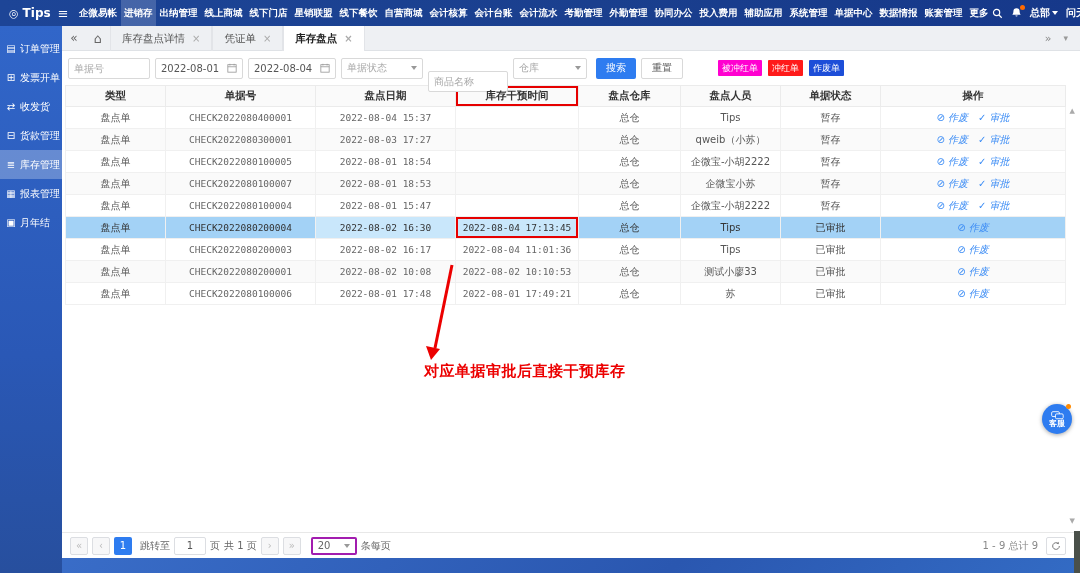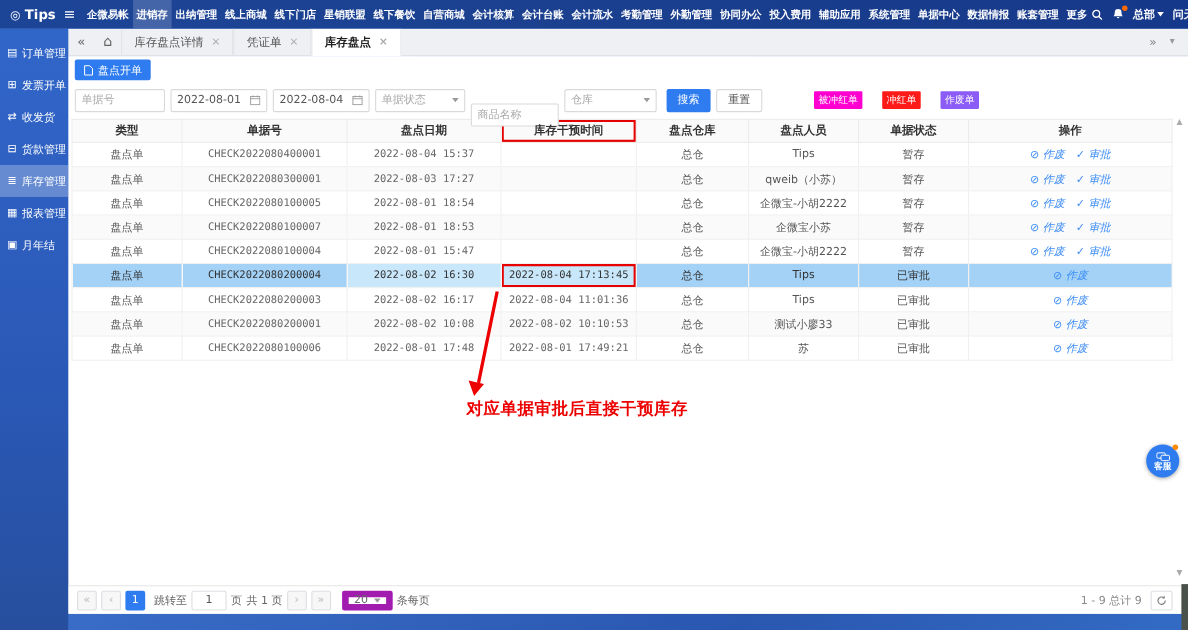--- a/index.html
+++ b/index.html
@@ -46,26 +46,26 @@
     padding:0 8px;display:flex;align-items:center;gap:4px;cursor:pointer;font-family:inherit;}
   .filters{height:24px;margin:5px 6px;display:flex;align-items:center;gap:5px;font-size:10px;color:#555;}
   .f-input{height:21px;border:1px solid #d9d9d9;border-radius:2px;font-size:10px;padding:0 5px;color:#555;font-family:inherit;}
   .f-input::placeholder{color:#a8a8a8;}
   .order-no{width:82px;}
   .product{width:80px;margin-top:27px;}
   .date-box{width:88px;height:21px;border:1px solid #d9d9d9;border-radius:2px;display:flex;align-items:center;
     justify-content:space-between;padding:0 5px;color:#555;cursor:pointer;}
   .select-box{height:21px;border:1px solid #d9d9d9;border-radius:2px;display:flex;align-items:center;
     justify-content:space-between;padding:0 5px;color:#a8a8a8;cursor:pointer;}
-  .sel-status{width:82px;}.sel-wh{width:84px;gap:23px;}
+  .sel-status{width:82px;}.sel-wh{width:74px;gap:23px;}
   .sel-caret{display:inline-block;width:0;height:0;border-left:3px solid transparent;border-right:3px solid transparent;border-top:4px solid #999;}
   .btn-search{background:#2e7cf0;color:#fff;border:none;border-radius:2px;height:21px;font-size:10px;padding:0 10px;cursor:pointer;font-family:inherit;margin-left:4px;}
   .btn-reset{background:#fff;color:#555;border:1px solid #d9d9d9;border-radius:2px;height:21px;font-size:10px;padding:0 10px;cursor:pointer;font-family:inherit;}
   .legend{display:flex;gap:6px;margin-left:30px;}
-  .badge{color:#fff;font-size:9px;padding:1.5px 4px;border-radius:1px;margin-left:12px;}
+  .badge{color:#fff;font-size:9px;padding:1.5px 4px;border-radius:1px;}
 
   table{border-collapse:collapse;table-layout:fixed;width:1000px;margin:2px 0 0 3px;}
   th{height:21px;background:#fafafa;font-size:10.5px;color:#333;font-weight:bold;border:1px solid #ebebeb;overflow:hidden;white-space:nowrap;}
   td{height:22px;font-size:10px;color:#555;text-align:center;border:1px solid #f0f0f0;overflow:hidden;white-space:nowrap;}
   tbody tr{cursor:pointer;}
   tbody tr:nth-child(even) td{background:#fafafa;}
   tbody tr.selected td{background:#a3d2f6;color:#333;}
   tbody tr.selected td.lightcell{background:#c9e7fb;}
   td.mono{font-family:"DejaVu Sans Mono","Liberation Mono",monospace;font-size:9.5px;color:#666;}
   tbody tr.selected td.mono{color:#333;}
@@ -74,21 +74,21 @@
 
   .scroll-up{position:absolute;right:5px;top:56px;color:#aaa;font-size:7px;cursor:pointer;}
   .scroll-down{position:absolute;right:5px;bottom:33px;color:#aaa;font-size:7px;cursor:pointer;}
 
   .pagination{position:absolute;left:0;right:0;bottom:0;height:26px;border-top:1px solid #e8e8e8;background:#fff;
     display:flex;align-items:center;gap:4px;padding-left:8px;font-size:10px;color:#666;}
   .pg-btn{width:18px;height:18px;border:1px solid #dcdee2;background:#f7f7f8;color:#bbb;display:flex;align-items:center;
     justify-content:center;border-radius:2px;font-size:10px;cursor:pointer;}
   .pg-current{width:18px;height:18px;background:#2e7cf0;color:#fff;display:flex;align-items:center;justify-content:center;border-radius:2px;cursor:pointer;}
   .pg-input{width:32px;height:18px;border:1px solid #dcdee2;border-radius:2px;text-align:center;font-size:10px;color:#555;font-family:inherit;}
-  .pg-select{width:46px;height:18px;border:6px solid #a21caf;border-radius:2px;display:flex;align-items:center;
+  .pg-select{width:46px;height:18px;border:2px solid #a21caf;border-radius:2px;display:flex;align-items:center;
     justify-content:space-between;padding:0 5px;margin-left:6px;cursor:pointer;}
   .pg-right{margin-left:auto;display:flex;align-items:center;gap:8px;padding-right:14px;color:#888;}
   .refresh-box{width:20px;height:18px;border:1px solid #dcdee2;border-radius:2px;display:flex;align-items:center;justify-content:center;cursor:pointer;}
 
   
   .arrow-svg{position:absolute;left:0;top:0;width:1080px;height:573px;pointer-events:none;z-index:8;}
   .annotation-text{position:absolute;left:424px;top:362px;color:#ec0000;font-size:15px;font-weight:bold;z-index:8;letter-spacing:.5px;}
   .float-btn{position:absolute;right:8px;top:404px;width:30px;height:30px;border-radius:50%;background:#2e7cf0;color:#fff;
     display:flex;flex-direction:column;align-items:center;justify-content:center;z-index:9;cursor:pointer;
     box-shadow:0 1px 4px rgba(0,0,0,.35);font-size:8px;line-height:1;font-weight:bold;}
@@ -201,28 +201,20 @@
           <span class="close">×</span>
         </div>
       </div>
     <div class="tabbar-right">
       <span>»</span>
       <span style="font-size:9px;color:#999;">▾</span>
     </div>
   </div>
 
   <div class="content">
-    <div class="toolbar">
-      <button class="btn-create">
-        <svg width="9" height="10" viewBox="0 0 10 11">
-            <path d="M1 .8h5.2L9 3.6v6.6H1z" fill="none" stroke="#fff" stroke-width="1"></path>
-          </svg>
-        <span>盘点开单</span>
-      </button>
-    </div>
 
     <div class="filters">
       <input class="f-input order-no" placeholder="单据号" style="">
       <div class="date-box">
         <span>2022-08-01</span>
         <svg width="10" height="10" viewBox="0 0 12 12">
             <rect x="1" y="2" width="10" height="9" fill="none" stroke="#999"></rect>
             <line x1="1" y1="4.5" x2="11" y2="4.5" stroke="#999"></line>
             <line x1="3.5" y1="1" x2="3.5" y2="3" stroke="#999"></line>
             <line x1="8.5" y1="1" x2="8.5" y2="3" stroke="#999"></line>
@@ -244,21 +236,21 @@
       <input class="f-input product" placeholder="商品名称" style="">
       <div class="select-box sel-wh">
         <span>仓库</span>
         <span class="sel-caret"></span>
       </div>
       <button class="btn-search">搜索</button>
       <button class="btn-reset">重置</button>
       <div class="legend">
           <span class="badge" style="background: rgb(255, 0, 208);">被冲红单</span>
           <span class="badge" style="background: rgb(255, 26, 26);">冲红单</span>
-          <span class="badge" style="background: #8b5cf6;">作废单</span>
+          <span class="badge" style="background: #1d4ed8;">作废单</span>
         </div>
     </div>
 
     <table>
       <thead>
           <tr>
             <th style="width: 100px;">类型</th>
             <th style="width: 150px;">单据号</th>
             <th style="width: 140px;">盘点日期</th>
             <th class="red-box" style="width: 123px;">库存干预时间</th>

